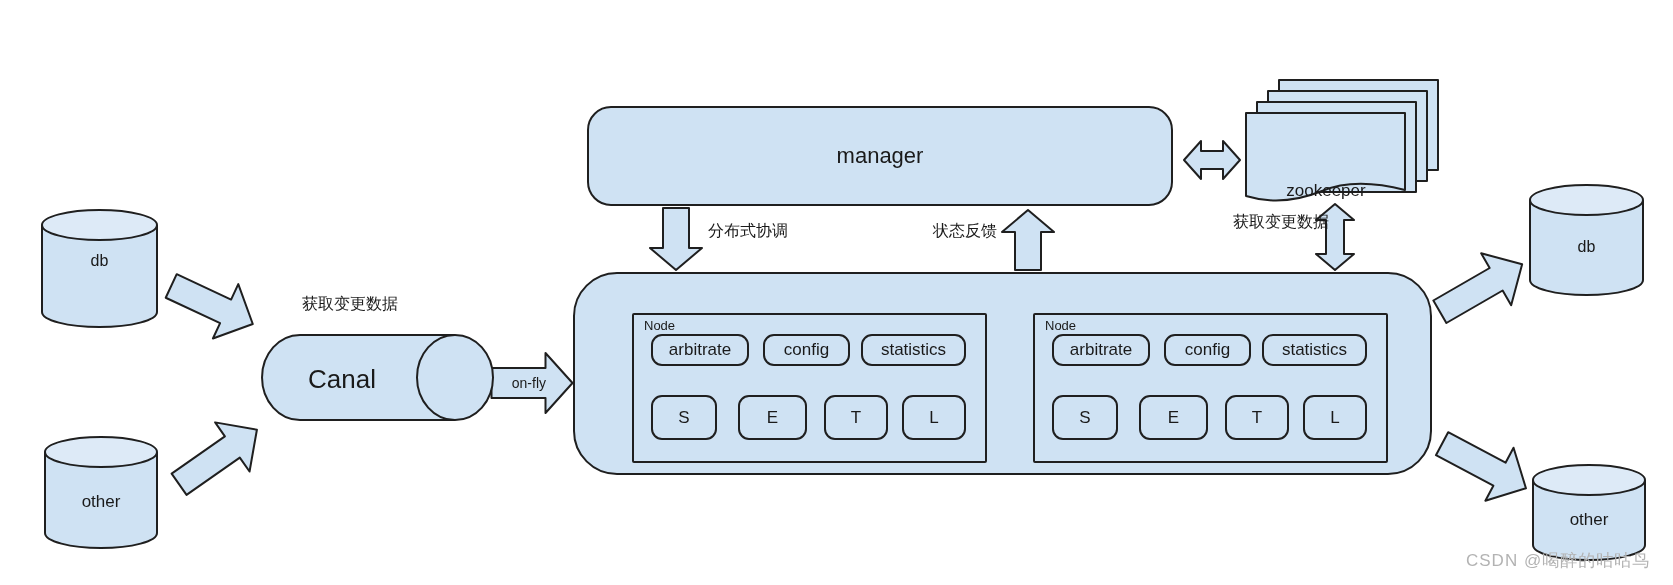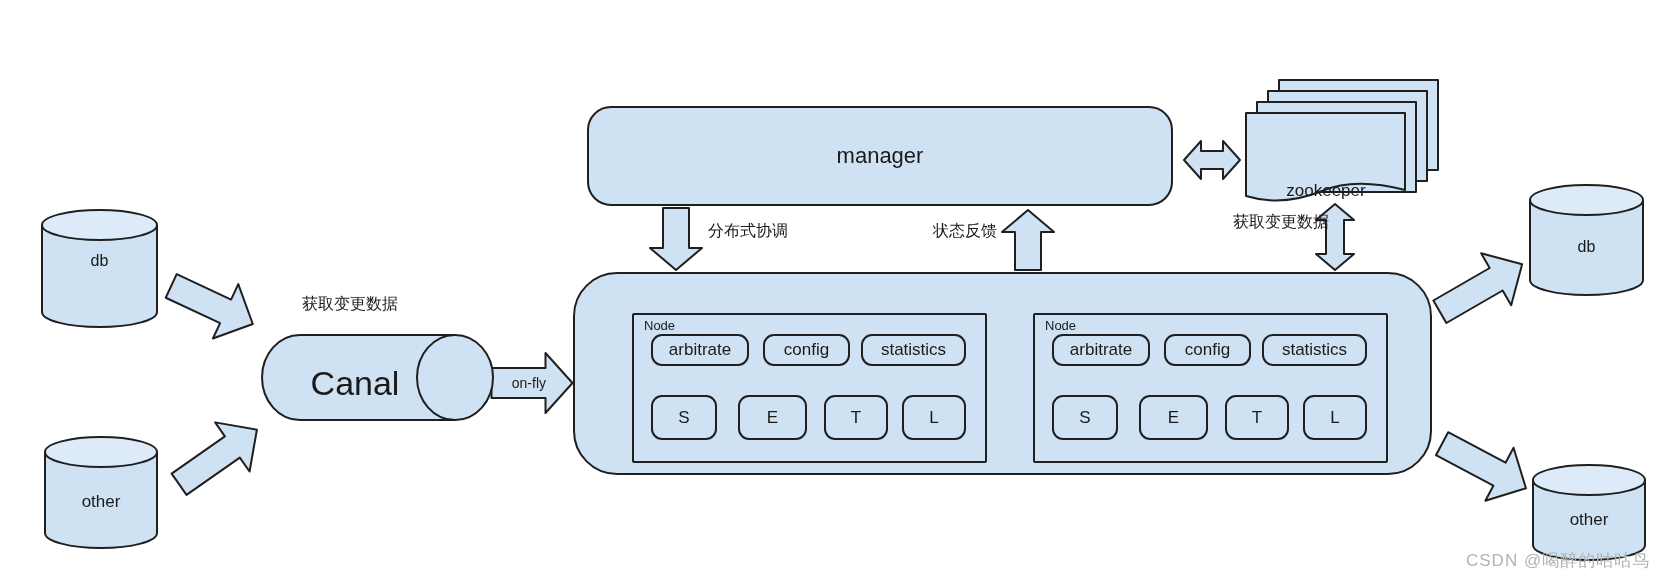--- a/index.html
+++ b/index.html
@@ -104,21 +104,21 @@
       <div class="stage center" style="left:17px;width:66px;">S</div>
       <div class="stage center" style="left:104px;width:69px;">E</div>
       <div class="stage center" style="left:190px;width:64px;">T</div>
       <div class="stage center" style="left:268px;width:64px;">L</div>
     </div>
 
     <div class="cyl-label" style="left:42px;top:252px;width:115px;">db</div>
     <div class="cyl-label" style="left:45px;top:492px;width:112px;font-size:17px;">other</div>
     <div class="cyl-label" style="left:1530px;top:238px;width:113px;">db</div>
     <div class="cyl-label" style="left:1533px;top:510px;width:112px;font-size:17px;">other</div>
-    <div class="cyl-label" style="left:262px;top:364px;width:160px;font-size:34px;padding-left:13px;">Canal</div>
+    <div class="cyl-label" style="left:262px;top:364px;width:160px;font-size:26px;">Canal</div>
     <div class="cyl-label" style="left:1251px;top:147px;width:150px;font-size:17px;margin-top:34px;">zookeeper</div>
 
     <div class="lbl cjk" style="left:302px;top:294px;">获取变更数据</div>
     <div class="lbl" style="left:492px;top:375px;width:54px;text-align:right;font-size:14px;">on-fly</div>
     <div class="lbl cjk" style="left:708px;top:221px;">分布式协调</div>
     <div class="lbl cjk" style="left:933px;top:221px;">状态反馈</div>
     <div class="lbl cjk" style="left:1233px;top:212px;">获取变更数据</div>
 
     <div class="watermark" style="left:1466px;top:549px;">CSDN @喝醉的咕咕鸟</div>
   </div>

